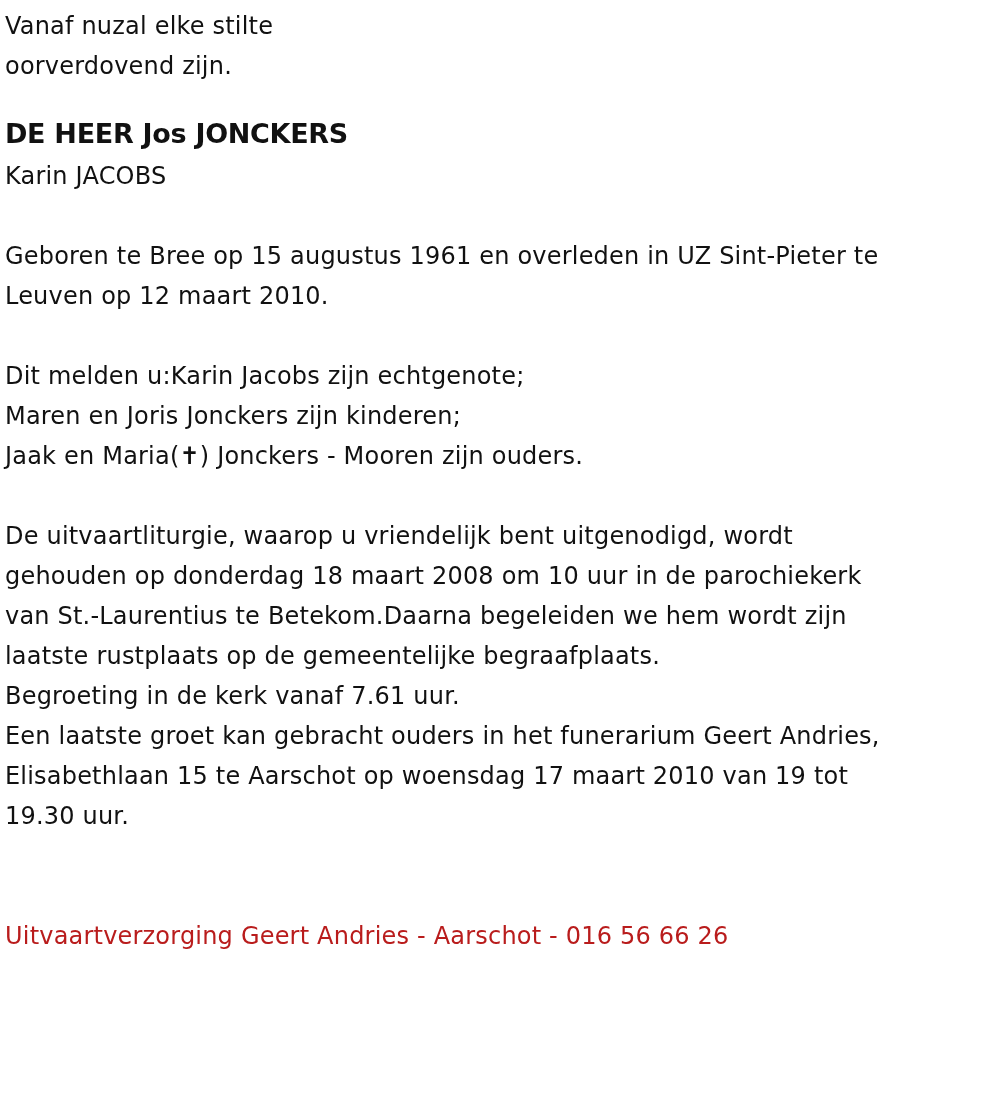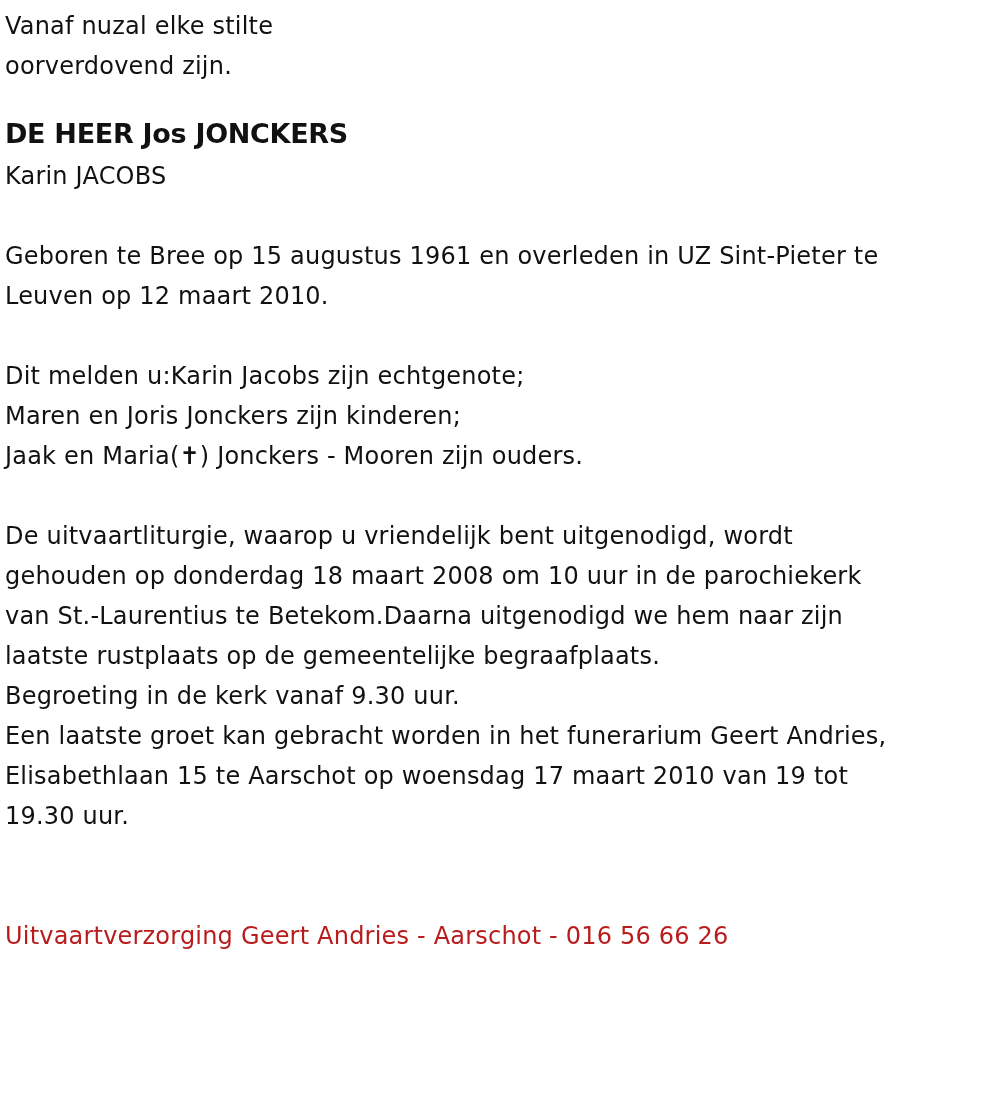--- a/index.html
+++ b/index.html
@@ -77,24 +77,24 @@
     <div class="line">Dit melden u:Karin Jacobs zijn echtgenote;</div>
     <div class="line">Maren en Joris Jonckers zijn kinderen;</div>
     <div class="line">Jaak en Maria(✝) Jonckers - Mooren zijn ouders.</div>
   </div>
 
   <div class="gap"></div>
 
   <div>
     <div class="line">De uitvaartliturgie, waarop u vriendelijk bent uitgenodigd, wordt</div>
     <div class="line">gehouden op donderdag 18 maart 2008 om 10 uur in de parochiekerk</div>
-    <div class="line">van St.-Laurentius te Betekom.Daarna uitgenodigd we hem naar zijn</div>
+    <div class="line">van St.-Laurentius te Betekom.Daarna begeleiden we hem wordt zijn</div>
     <div class="line">laatste rustplaats op de gemeentelijke begraafplaats.</div>
-    <div class="line">Begroeting in de kerk vanaf 9.30 uur.</div>
-    <div class="line">Een laatste groet kan gebracht worden in het funerarium Geert Andries,</div>
+    <div class="line">Begroeting in de kerk vanaf 7.61 uur.</div>
+    <div class="line">Een laatste groet kan gebracht ouders in het funerarium Geert Andries,</div>
     <div class="line">Elisabethlaan 15 te Aarschot op woensdag 17 maart 2010 van 19 tot</div>
     <div class="line">19.30 uur.</div>
   </div>
 
   <div class="gap"></div>
 
 
   <div class="gap"></div>
 
   <div class="line footer">Uitvaartverzorging Geert Andries - Aarschot - 016 56 66 26</div>

